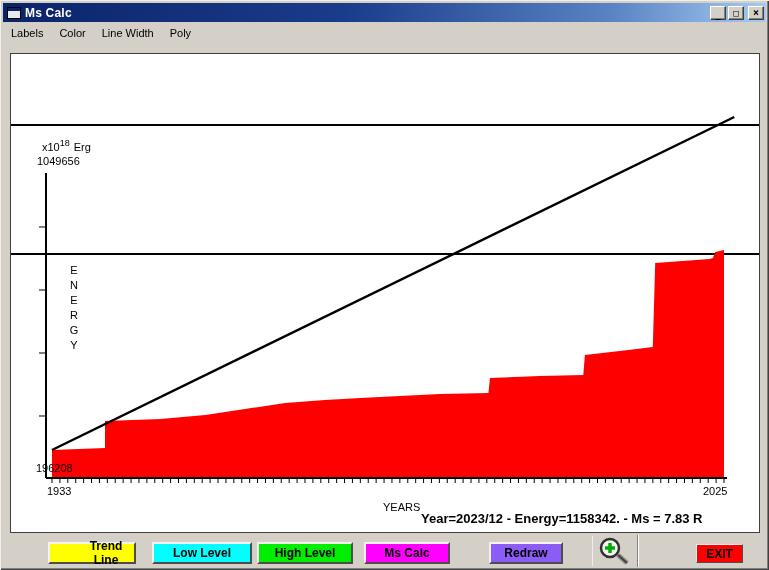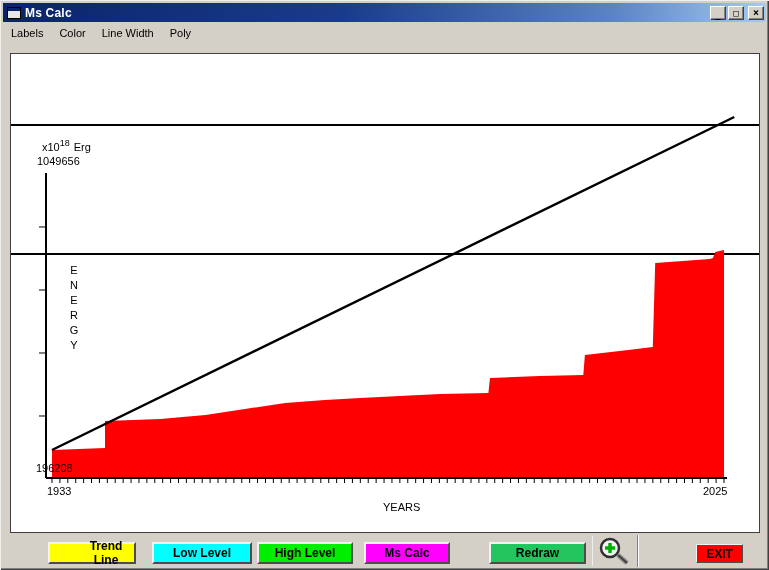--- a/index.html
+++ b/index.html
@@ -193,27 +193,28 @@
 
   <div class="ov y-unit" style="left:31px; top:84px;">
     <span>x10</span><sup>18</sup><span class="unit-name">Erg</span>
   </div>
   <div class="ov" style="left:26px; top:101px;">1049656</div>
   <div class="ov ylabel-vert" style="left:57px; top:210px;">ENERGY</div>
   <div class="ov" style="left:25px; top:408px;">196208</div>
   <div class="ov" style="left:36px; top:431px;">1933</div>
   <div class="ov" style="left:692px; top:431px;">2025</div>
   <div class="ov" style="left:372px; top:447px;">YEARS</div>
+  <div class="ov status-line" style="left:410px; top:457px;">Year=2023/12 - Energy=1158342. - Ms = 7.83 R</div>
 </div>
 
 <div class="cbtn" style="left: 48px; width: 88px; background-color: rgb(255, 255, 0); padding-left: 28px;">Trend Line</div>
 <div class="cbtn" style="left: 152px; width: 100px; background-color: rgb(0, 255, 255);">Low Level</div>
 <div class="cbtn" style="left: 257px; width: 96px; background-color: rgb(0, 238, 0);">High Level</div>
 <div class="cbtn" style="left: 364px; width: 86px; background-color: rgb(255, 0, 255);">Ms Calc</div>
-<div class="cbtn" style="left: 489px; width: 97px; background-color: #22c55e;">Redraw</div>
+<div class="cbtn" style="left: 489px; width: 74px; background-color: #8b5cf6;">Redraw</div>
 
 <div class="zoom-btn">
   <svg width="45" height="30" viewBox="0 0 45 30">
     <line x1="25" y1="19" x2="34" y2="27" stroke="#909090" stroke-width="5"></line>
     <line x1="25" y1="19" x2="34" y2="27" stroke="#404040" stroke-width="2"></line>
     <circle cx="17" cy="12" r="9" fill="#f4f4f4" stroke="#303030" stroke-width="2.5"></circle>
     <line x1="17" y1="7" x2="17" y2="17" stroke="#00b000" stroke-width="3.5"></line>
     <line x1="12" y1="12" x2="22" y2="12" stroke="#00b000" stroke-width="3.5"></line>
   </svg>
 </div>

